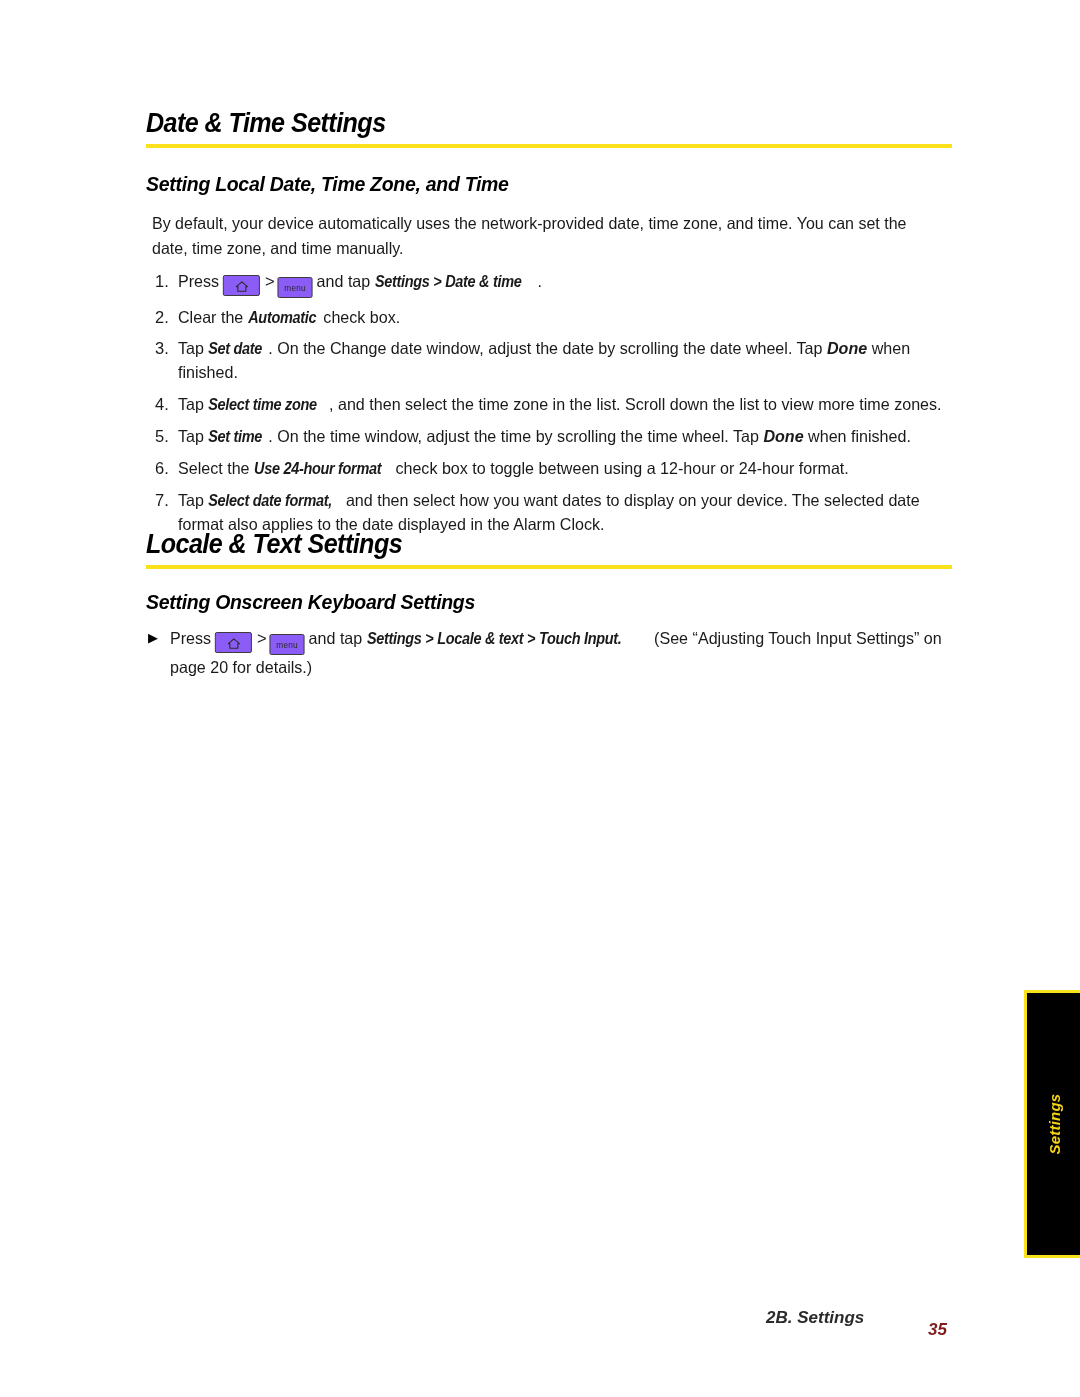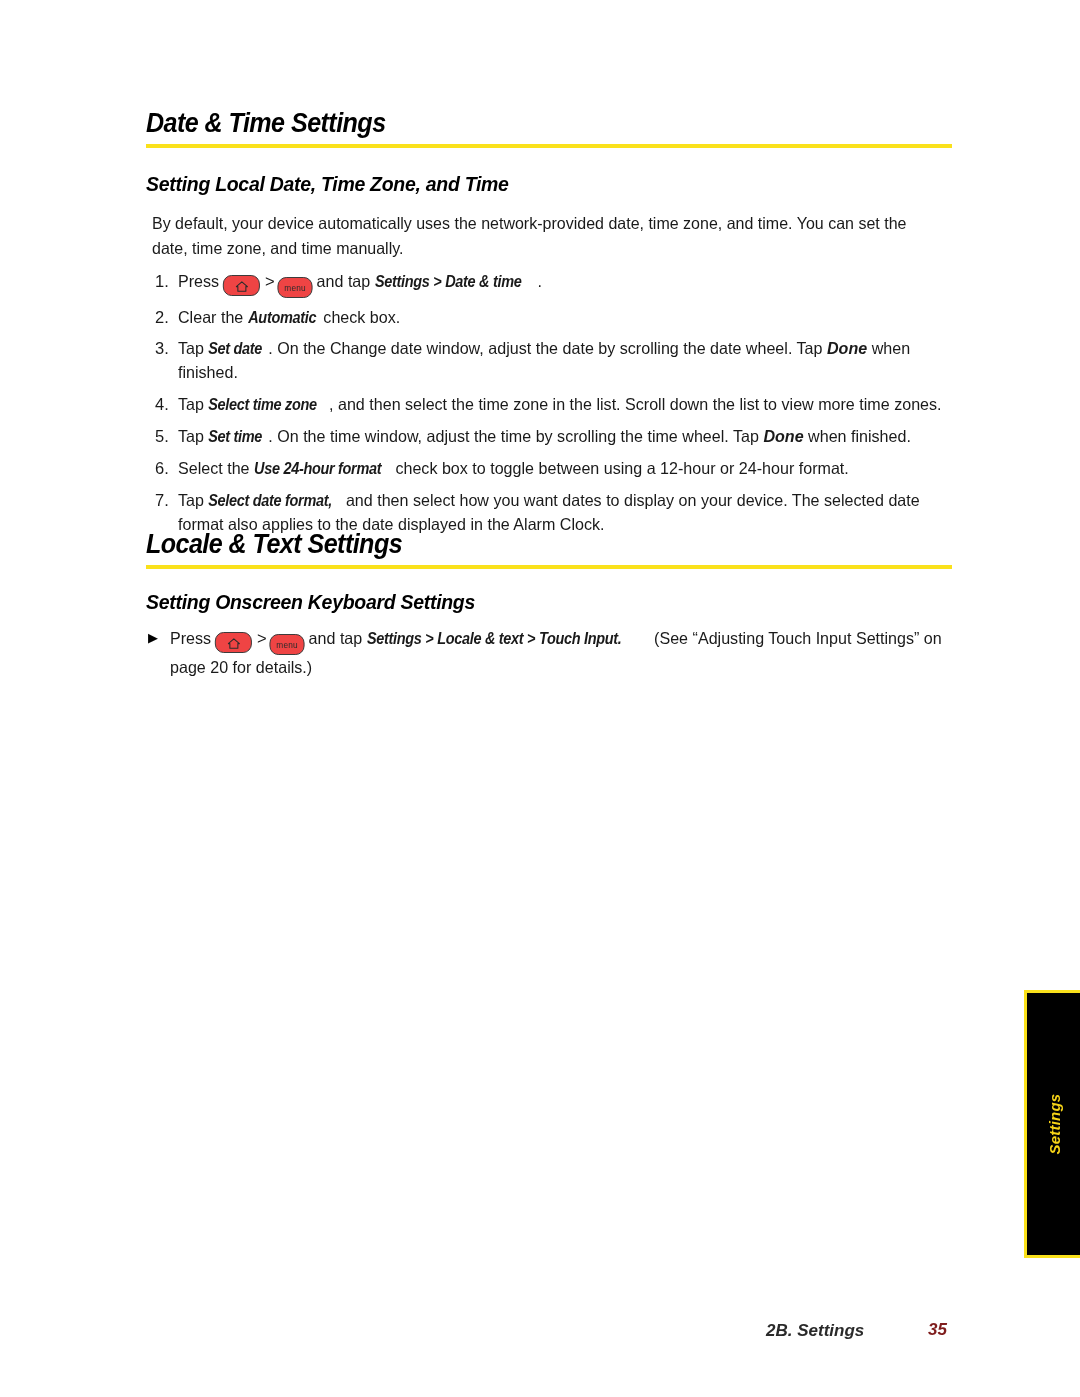--- a/index.html
+++ b/index.html
@@ -129,25 +129,25 @@
   .bi-sp { 
     font-style: italic;
     font-weight: 700;
     margin-top: 38px;
   }
 
   
   .keybox {
     display: inline-block;
     border: 1.4px solid #3a3a3a;
-    background: #ef4444;
+    background: #8b5cf6;
     vertical-align: -4px;
     text-align: center;
     box-sizing: border-box;
-    border-radius: 9px;
+    border-radius: 2px;
   }
   .keybox.home {
     width: 38px;
     height: 21px;
     line-height: 19px;
     margin: 0 4px;
   }
   .keybox.menu {
     width: 36px;
     height: 21px;
@@ -201,21 +201,21 @@
   .footer {
     position: absolute;
     left: 0;
     top: 1308px;
     width: 1080px;
     height: 30px;
   }
   .footer .chapter {
     position: absolute;
     left: 766px;
-    top: 13px;
+    top: 0;
     font-style: italic;
     font-weight: 700;
     font-size: 17px;
     color: #2a2a2a;
     white-space: nowrap;
   }
   .footer .pageno {
     position: absolute;
     left: 928px;
     top: 12px;

